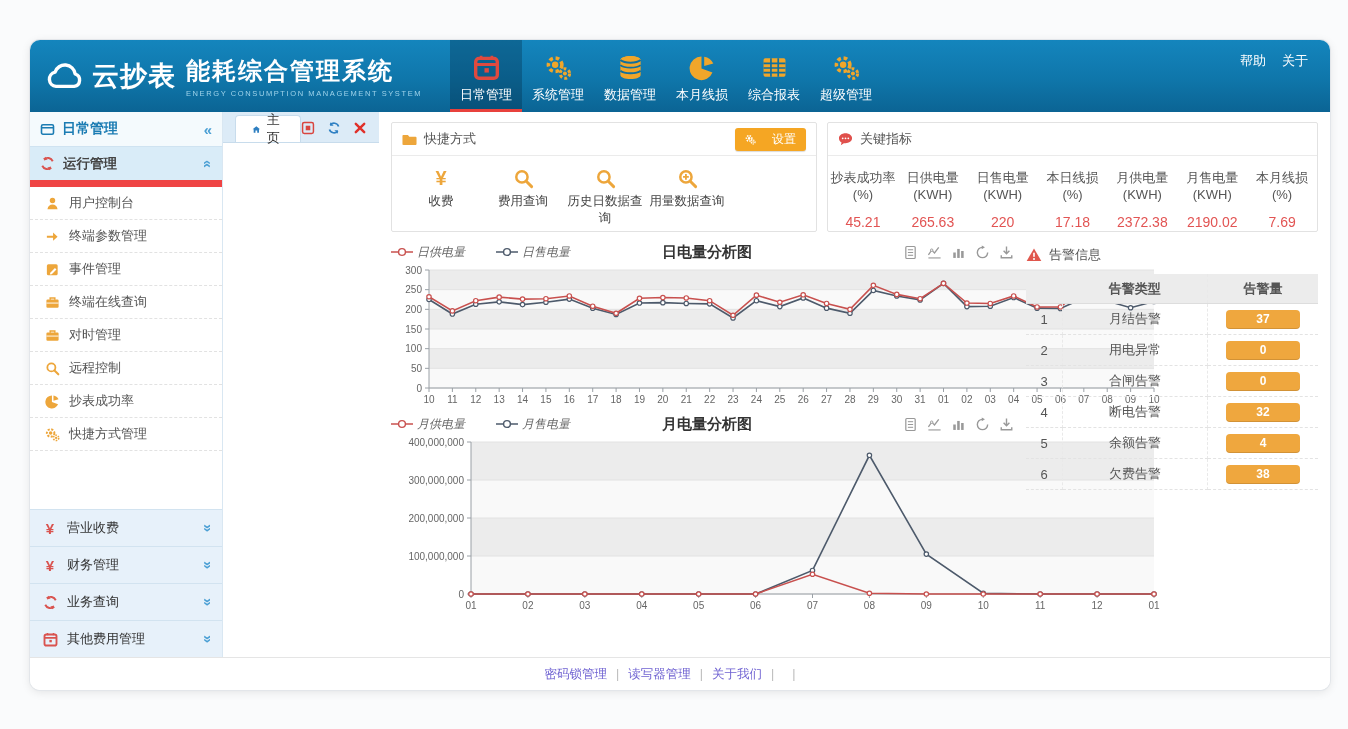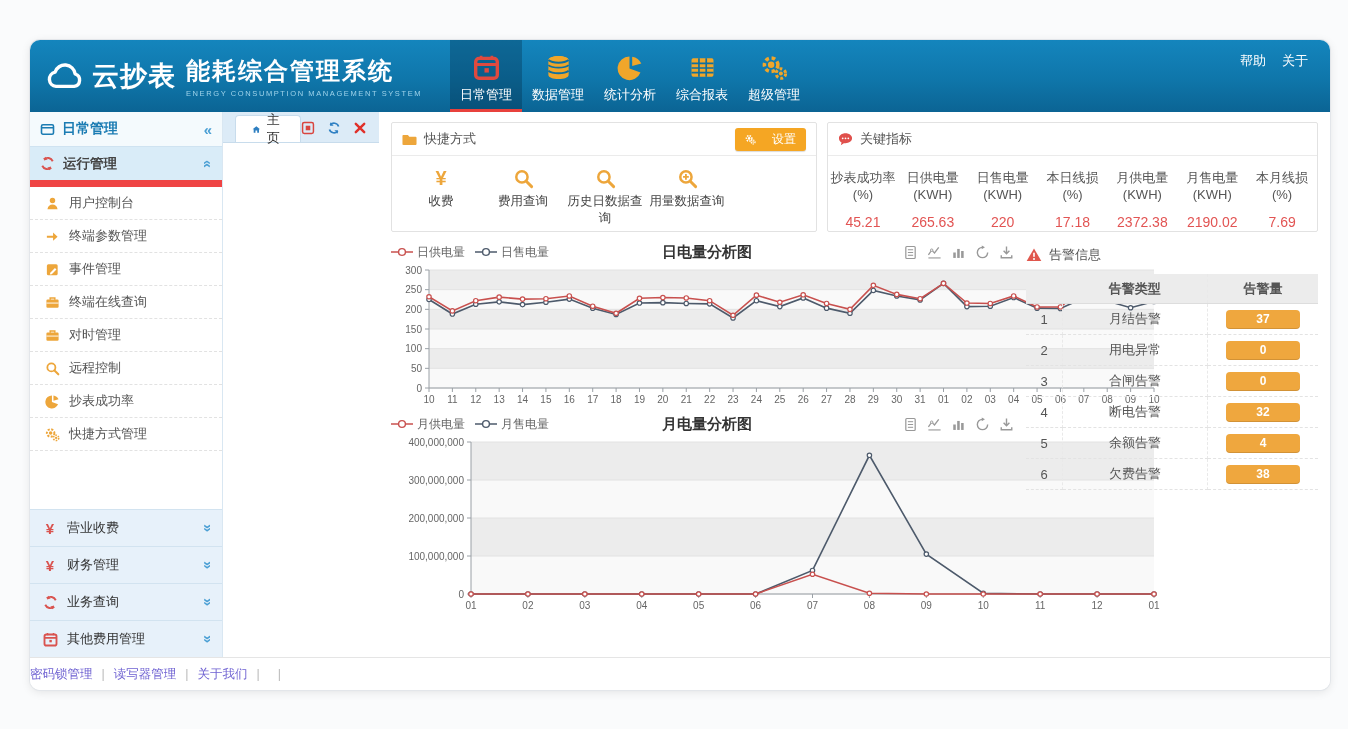--- a/index.html
+++ b/index.html
@@ -86,41 +86,41 @@
   .kpi-row{flex:1;display:flex;align-items:flex-start;padding-top:13px;}
   .kpi{flex:1;text-align:center;}
   .kpi .klabel{font-size:13px;color:#555;}
   .kpi .kvalue{font-size:14px;color:#e25453;margin-top:12px;}
   
   .row2{flex:1;display:flex;gap:12px;min-height:0;}
   .charts-col{flex:1;min-width:0;display:flex;flex-direction:column;}
   .chart-block{display:flex;flex-direction:column;}
   .chart-hd{position:relative;height:20px;display:flex;align-items:center;font-size:12px;color:#666;}
   .chart-title{position:absolute;left:9px;right:0;text-align:center;font-size:15px;font-weight:bold;color:#333;}
-  .legend{display:flex;gap:10px;align-items:flex-end;z-index:1;}
+  .legend{display:flex;gap:31px;align-items:flex-end;z-index:1;font-style:italic;}
   .lgd{display:flex;align-items:center;gap:4px;cursor:pointer;}
   .lgd-marker{display:flex;}
   .toolbox{margin-left:auto;display:flex;gap:9px;z-index:1;color:#999;}
   .toolbox .tbicon{width:15px;height:15px;cursor:pointer;display:flex;}
   .chart-svg{width:100%;}
   
   .alarm-col{width:292px;flex:0 0 292px;display:flex;flex-direction:column;}
   .alarm-hd{display:flex;align-items:center;gap:7px;font-size:13px;color:#555;height:22px;margin:2px 0 8px;}
   .alarm-hd .picon{width:16px;height:16px;display:flex;}
   table.alarms{width:100%;border-collapse:collapse;font-size:13px;}
   table.alarms th{background:#ececec;height:27px;font-weight:bold;color:#555;border-bottom:1px solid #ddd;font-size:13px;}
   table.alarms td{height:28px;border-bottom:1px dashed #e3e3e3;text-align:center;color:#555;}
   td.idx, th.idx{width:34px;}
   td.type, th.type{width:142px;border-right:1px dashed #e9e9e9;}
   td.idx{border-right:1px dashed #e9e9e9;color:#666;}
   .badge{display:inline-block;width:74px;padding:2.5px 0;background:#efa73e;border-radius:4px;color:#fff;
     font-weight:bold;font-size:12px;cursor:pointer;box-shadow:inset 0 -1px 0 rgba(0,0,0,.12);}
   
   .ftr{height:32px;flex:0 0 32px;border-top:1px solid #e5e5e5;display:flex;align-items:center;
-    justify-content:flex-start;padding-right:11px;font-size:12.5px;background:#fff;}
+    justify-content:center;padding-right:11px;font-size:12.5px;background:#fff;}
   .ftr a{color:#6f62d2;text-decoration:none;cursor:pointer;}
   .ftr .sep{color:#bbb;margin:0 9px;}
   .hidden-defs{position:absolute;width:0;height:0;overflow:hidden;}
 </style>
 </head>
 <body>
 
 <svg class="hidden-defs" aria-hidden="true">
   <defs>
     <symbol id="i-cloud" viewBox="0 0 20 16">
@@ -277,32 +277,40 @@
         <span class="nicon">
             <svg>
               <use href="#i-cal"></use>
             </svg>
           </span>
         <span>日常管理</span>
       </div>
       <div class="nav-item">
         <span class="nicon">
             <svg>
-              <use href="#i-db"></use>
-            </svg>
-          </span>
-        <span>数据管理</span>
+              <use href="#i-gears"></use>
+            </svg>
+          </span>
+        <span>系统管理</span>
       </div>
       <div class="nav-item">
         <span class="nicon">
             <svg>
+              <use href="#i-db"></use>
+            </svg>
+          </span>
+        <span>数据管理</span>
+      </div>
+      <div class="nav-item">
+        <span class="nicon">
+            <svg>
               <use href="#i-pie"></use>
             </svg>
           </span>
-        <span>统计分析</span>
+        <span>本月线损</span>
       </div>
       <div class="nav-item">
         <span class="nicon">
             <svg>
               <use href="#i-grid"></use>
             </svg>
           </span>
         <span>综合报表</span>
       </div>
       <div class="nav-item">

